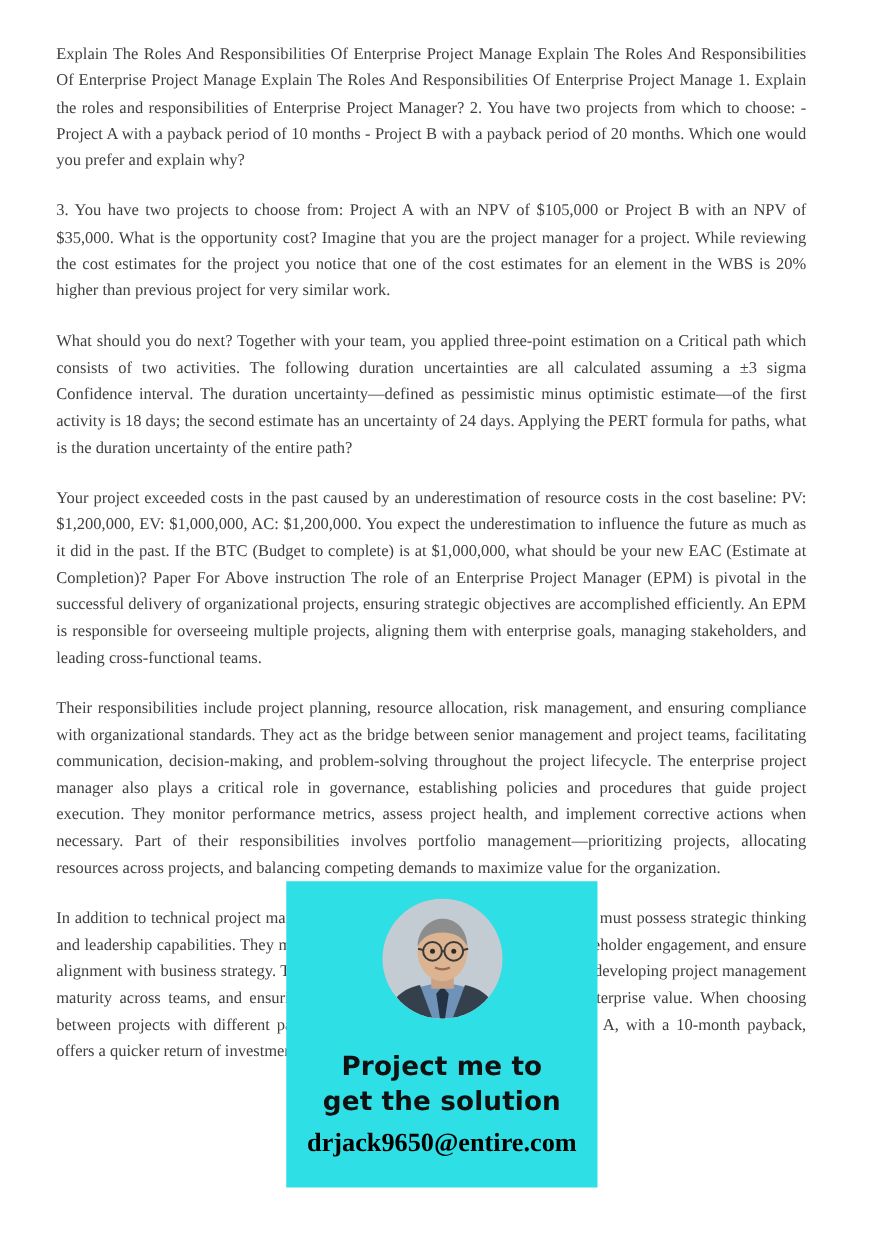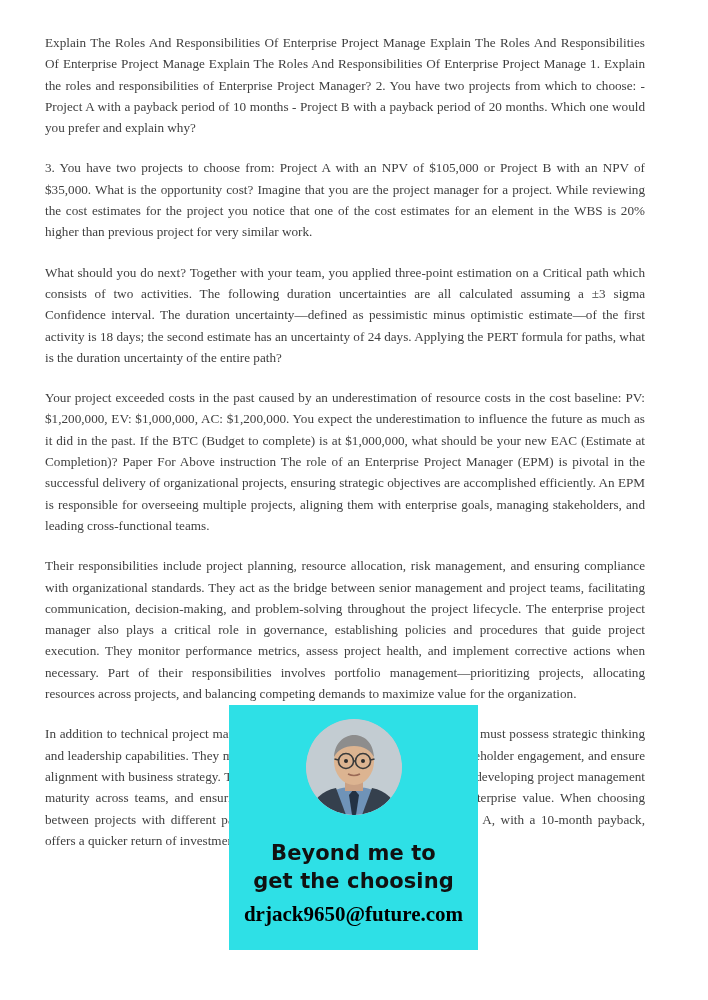--- a/index.html
+++ b/index.html
@@ -135,18 +135,18 @@
           <path d="M32.5 41 L28.5 40" stroke="#3a3a3a" stroke-width="1.6"></path>
           <path d="M64.5 41 L68.5 40" stroke="#3a3a3a" stroke-width="1.6"></path>
 
           <circle cx="40" cy="42" r="2" fill="#2b2b2b"></circle>
           <circle cx="57" cy="42" r="2" fill="#2b2b2b"></circle>
 
           <path d="M42 55 Q48 58 54 55" stroke="#9a6a56" stroke-width="1.6" fill="none"></path>
         </g>
       </svg>
     </div>
-    <div class="contact-line1">Beyond me to</div>
-    <div class="contact-line2">get the choosing</div>
-    <div class="contact-email">drjack9650@future.com</div>
+    <div class="contact-line1">Project me to</div>
+    <div class="contact-line2">get the solution</div>
+    <div class="contact-email">drjack9650@entire.com</div>
   </div>
 
 </div>
 
 </body></html>

